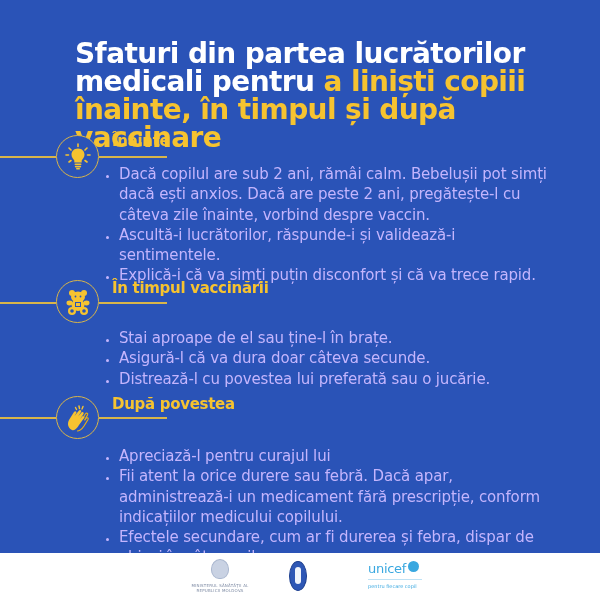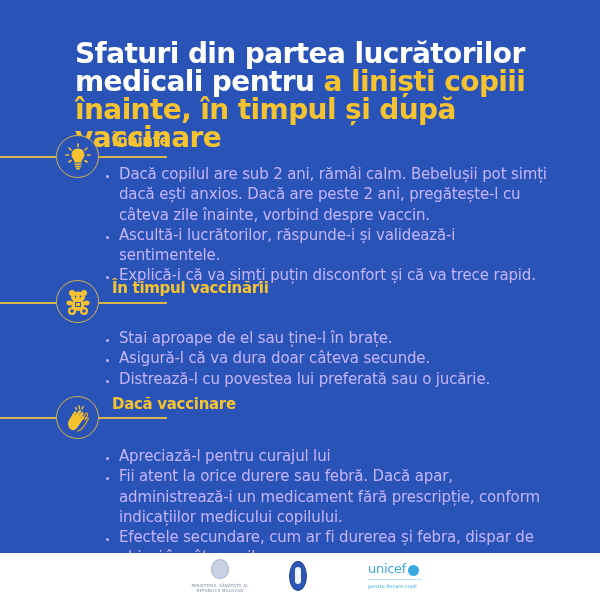--- a/index.html
+++ b/index.html
@@ -13,21 +13,21 @@
     ul.bullets { position: absolute; left: 101px; margin: 0; padding: 0 0 0 18px; width: 440px; color: #c4b5fd; font-size: 15px; line-height: 20.3px; letter-spacing: -0.15px; }
     ul.bullets li { margin: 0; padding: 0; }
     ul.bullets li::marker { font-size: 11px; }
     .footer { position: absolute; left: 0; top: 553px; width: 600px; height: 47px; background: #ffffff; }
     .logo-ministry { position: absolute; left: 185px; top: 6px; width: 70px; text-align: center; }
     .crest { width: 16px; height: 18px; margin: 0 auto; border-radius: 50% 50% 45% 45%; background: #c9d2e3; border: 1px solid #aab7cf; }
     .ministry-text { font-size: 4px; line-height: 5px; color: #7d8aa3; margin-top: 4px; letter-spacing: 0.2px; }
     .logo-oval { position: absolute; left: 289px; top: 8px; width: 16px; height: 28px; border-radius: 50%; background: #2e57b5; border: 1px solid #1d3f8f; }
     .logo-oval .fig { position: absolute; left: 5px; top: 5px; width: 6px; height: 17px; border-radius: 3px; background: #f0f4fb; }
     .logo-unicef { position: absolute; left: 368px; top: 8px; width: 70px; }
-    .unicef-word { font-size: 13px; color: #3aa8e0; letter-spacing: -0.3px; display: flex; align-items: flex-end; gap: 2px; }
+    .unicef-word { font-size: 13px; color: #3aa8e0; letter-spacing: -0.3px; display: flex; align-items: flex-start; gap: 2px; }
     .globe { width: 11px; height: 11px; border-radius: 50%; background: #3aa8e0; display: inline-block; }
     .unicef-rule { height: 1px; background: #bfe2f5; margin: 3px 0 3px 0; width: 54px; }
     .unicef-tag { font-size: 5px; color: #3aa8e0; }
   </style>
 </head>
 <body>
 
 <div class="poster">
   <div class="title"><span>Sfaturi din partea lucrătorilor medicali pentru </span><span class="hl">a liniști copiii înainte, în timpul și după vaccinare</span></div>
 
@@ -97,21 +97,21 @@
       <svg width="28" height="28" viewBox="0 0 28 28">
         <g stroke="#f6c330" stroke-width="1.4" stroke-linecap="round">
           <line x1="15" y1="2" x2="15.5" y2="4.5"></line>
           <line x1="19" y1="2.5" x2="18" y2="5"></line>
           <line x1="11.5" y1="3.5" x2="12.5" y2="5.5"></line>
         </g>
         <path d="M8 26 C4 24 3 20 5 16 L10 8 C11 6.5 13 7.5 12.3 9 L10.5 12 L15 6.5 C16 5.2 18 6.5 17 8 L14 12.5 L17.5 8.5 C18.5 7.3 20.3 8.5 19.5 10 L16 15 L18.5 12.3 C19.5 11.3 21.2 12.5 20.3 13.8 L15 21 C13 24 11 27 8 26 Z" fill="#f6c330"></path>
         <path d="M13 27 C16 27 18 25 20 22 L24 15.5 C24.8 14 23 13 22 14.3 L20.5 16.3 L23.5 11 C24.3 9.5 22.5 8.5 21.5 9.8 L19.5 13" fill="none" stroke="#e7ad17" stroke-width="1.2"></path>
       </svg>
     </div>
-    <div class="sec-title" style="top:395px;">Dacă vaccinare</div>
+    <div class="sec-title" style="top:395px;">După povestea</div>
     <ul class="bullets" style="top:446px;">
       <li>Apreciază-l pentru curajul lui</li>
       <li>Fii atent la orice durere sau febră. Dacă apar, administrează-i un medicament fără prescripție, conform indicațiilor medicului copilului.</li>
       <li>Efectele secundare, cum ar fi durerea și febra, dispar de obicei în câteva zile.</li>
     </ul>
   </div>
 </div>
 
 <div class="footer">
   <div class="logo-ministry">

